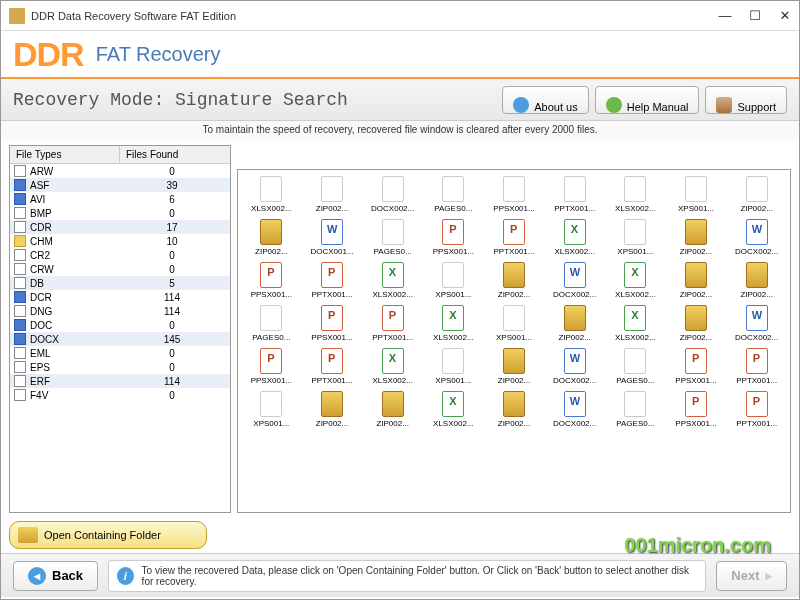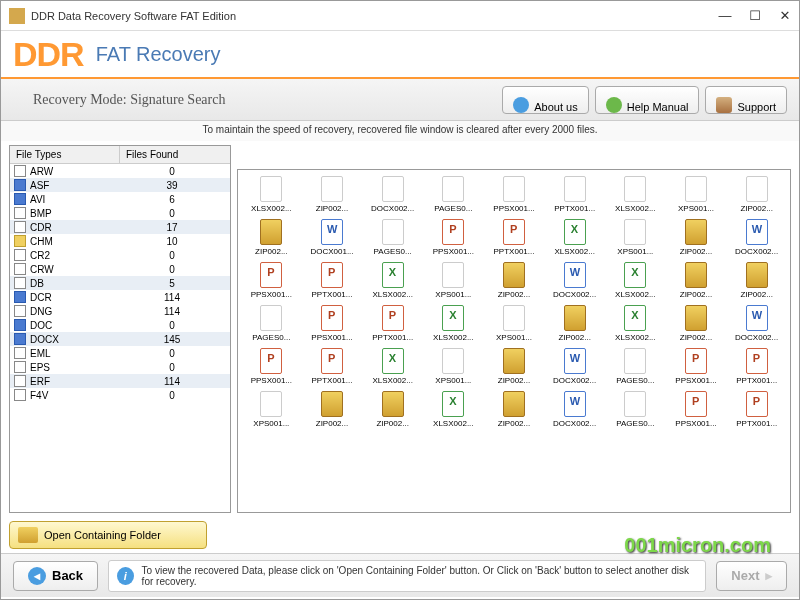--- a/index.html
+++ b/index.html
@@ -6,21 +6,21 @@
 body { background: #fff; width: 800px; height: 600px; overflow: hidden; border: 1px solid #999; }
 .titlebar { height: 30px; background: #fff; display: flex; align-items: center; padding: 0 8px; border-bottom: 1px solid #ddd; }
 .titlebar-icon { width: 16px; height: 16px; background: #d4a84d; margin-right: 6px; }
 .titlebar-text { font-size: 11px; color: #333; flex: 1; }
 .titlebar-btns { display: flex; gap: 18px; }
 .titlebar-btn { width: 12px; height: 12px; display: flex; align-items: center; justify-content: center; font-size: 13px; color: #333; cursor: pointer; }
 .header { height: 48px; background: #fff; display: flex; align-items: center; padding: 0 12px; border-bottom: 2px solid #ff9933; }
 .logo { font-size: 34px; font-weight: bold; color: #ff9933; letter-spacing: -1px; margin-right: 12px; }
 .logo-sub { font-size: 20px; color: #4a7ab4; }
 .toolbar { height: 42px; background: linear-gradient(#f5f5f5, #e8e8e8); display: flex; align-items: center; padding: 0 12px; border-bottom: 1px solid #ccc; }
-.mode-text { font-family: Liberation Serif, serif; font-size: 14px; color: #555; flex: 1; margin-left: 20px; }
+.mode-text { font-family: Liberation Mono, monospace; font-size: 18px; color: #555; flex: 1; }
 .tb-btn { height: 28px; padding: 0 10px; background: linear-gradient(#fff, #eee); border: 1px solid #aaa; border-radius: 4px; display: flex; align-items: flex-end; gap: 5px; font-size: 11px; margin-left: 6px; cursor: pointer; }
 .tb-icon { width: 16px; height: 16px; border-radius: 50%; display: inline-block; }
 .icon-info { background: #4a9de0; }
 .icon-help { background: #6cb84a; }
 .icon-support { width: 16px; height: 16px; background: linear-gradient(#d4b080, #a87040); border-radius: 3px; }
 .notice { height: 20px; text-align: center; font-size: 10px; color: #333; padding-top: 3px; background: #f9f9f9; }
 .main { display: flex; height: 376px; padding: 4px 8px; gap: 6px; }
 .left-panel { width: 222px; border: 1px solid #999; background: #fff; display: flex; flex-direction: column; }
 .lp-header { display: flex; background: #f0f0f0; border-bottom: 1px solid #ccc; font-size: 10px; }
 .lp-header div:first-child { width: 110px; padding: 3px 6px; border-right: 1px solid #ccc; }
@@ -40,21 +40,21 @@
 .file-icon.doc { border-color: #4a7ad0; }
 .file-icon.doc::after { content: "W"; position: absolute; top: 3px; left: 5px; font-size: 11px; font-weight: bold; color: #2a5ab0; }
 .file-icon.xls { border-color: #4aa050; }
 .file-icon.xls::after { content: "X"; position: absolute; top: 3px; left: 6px; font-size: 11px; font-weight: bold; color: #2a8030; }
 .file-icon.ppt { border-color: #d06040; }
 .file-icon.ppt::after { content: "P"; position: absolute; top: 3px; left: 6px; font-size: 11px; font-weight: bold; color: #b04020; }
 .file-icon.zip { background: linear-gradient(#f0d060, #d0a030); border-color: #a07020; }
 .file-icon.blank { background: #fff; border-color: #ccc; }
 .file-label { font-size: 8px; white-space: nowrap; overflow: hidden; max-width: 56px; }
 .action-bar { height: 36px; display: flex; padding: 0 8px; gap: 8px; align-items: center; }
-.open-btn { height: 28px; width: 198px; background: linear-gradient(#fff8d0, #f5e080); border: 1px solid #c0a030; border-radius: 4px; display: flex; align-items: center; gap: 6px; padding: 0 8px; font-size: 11px; cursor: pointer; }
+.open-btn { height: 28px; width: 198px; background: linear-gradient(#fff8d0, #f5e080); border: 1px solid #c0a030; border-radius: 10px; display: flex; align-items: center; gap: 6px; padding: 0 8px; font-size: 11px; cursor: pointer; }
 .folder-icon { width: 20px; height: 16px; background: linear-gradient(#f0d060, #d0a030); border-radius: 2px; }
 .watermark { flex: 1; text-align: right; font-size: 20px; font-weight: bold; color: #7dd84a; padding-right: 20px; text-shadow: 1px 1px 2px #333; margin-top: 21px; }
 .footer { height: 44px; background: linear-gradient(#f5f5f5, #e8e8e8); border-top: 1px solid #ccc; display: flex; align-items: center; padding: 0 12px; gap: 10px; }
 .nav-btn { height: 30px; padding: 0 14px; background: linear-gradient(#fff, #eee); border: 1px solid #aaa; border-radius: 4px; display: flex; align-items: center; gap: 6px; font-size: 13px; font-weight: bold; cursor: pointer; }
 .nav-btn.disabled { color: #aaa; cursor: default; }
 .arrow { width: 18px; height: 18px; border-radius: 50%; background: #4a9de0; display: flex; align-items: center; justify-content: center; color: #fff; font-size: 11px; }
 .footer-info { flex: 1; display: flex; align-items: center; gap: 8px; font-size: 10px; color: #333; background: #fff; border: 1px solid #ccc; padding: 4px 8px; border-radius: 3px; }
 .info-icon { width: 18px; height: 18px; border-radius: 50%; background: #4a9de0; color: #fff; display: flex; align-items: center; justify-content: center; font-style: italic; font-weight: bold; font-size: 11px; }
 </style>
 </head>

